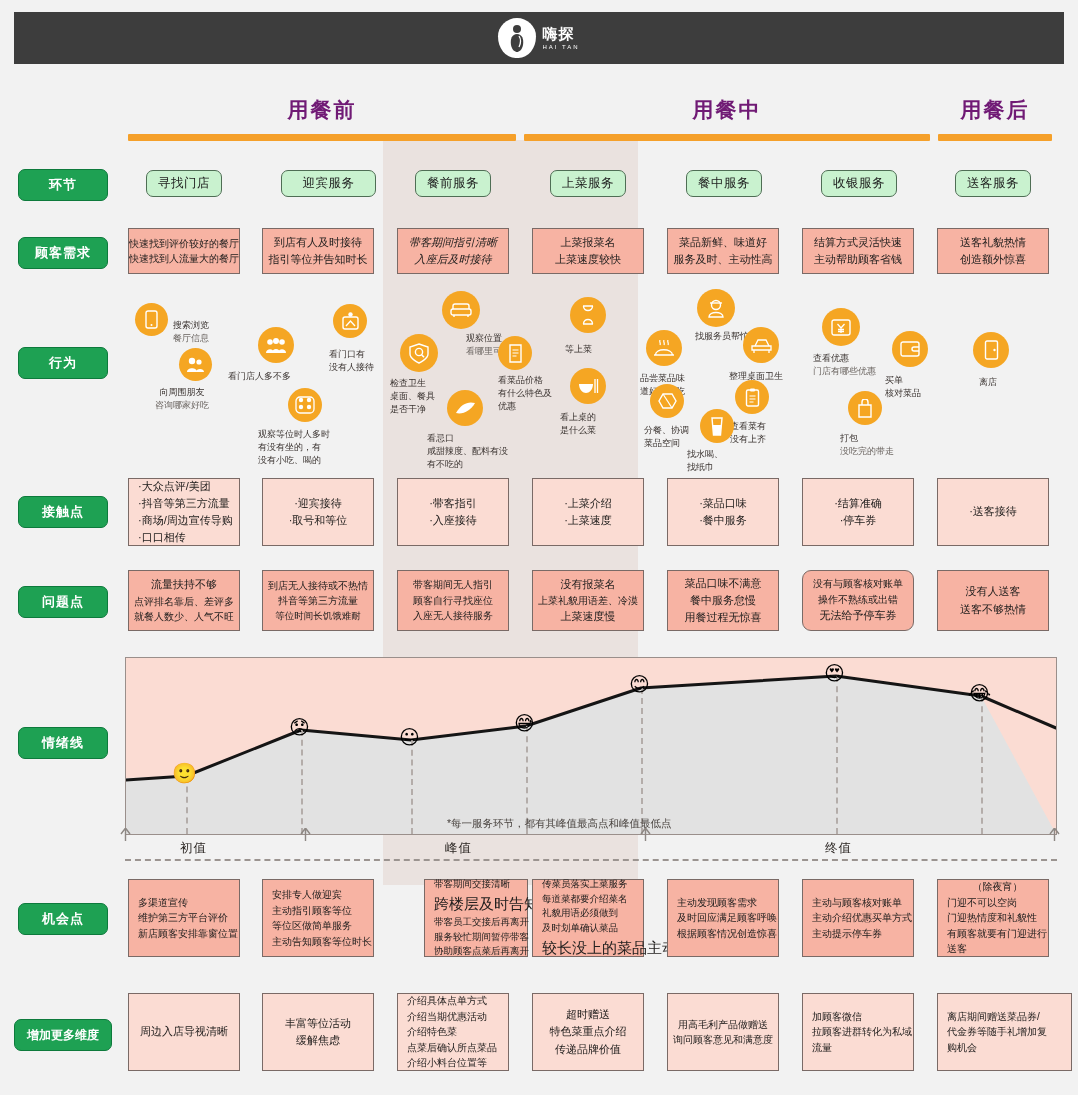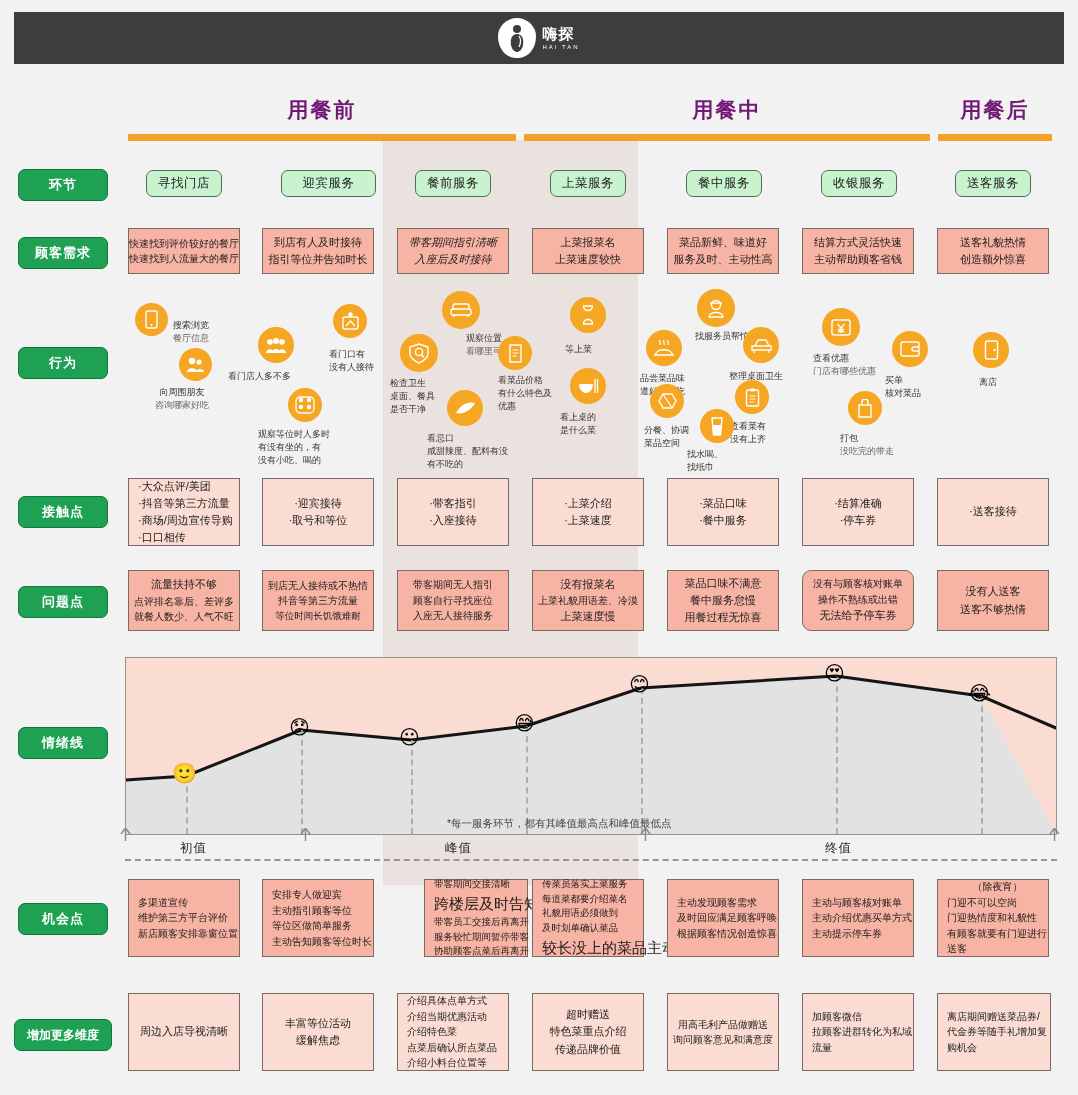--- a/index.html
+++ b/index.html
@@ -618,17 +618,17 @@
 </div>
 <div class="cell box pale" style="left:667px;top:993px;width:112px;height:78px;">
   <span class="ln" style="font-size:10px">用高毛利产品做赠送</span>
   <span class="ln" style="font-size:10px">询问顾客意见和满意度</span>
 </div>
 <div class="cell box pale left" style="left:802px;top:993px;width:112px;height:78px;">
   <span class="ln" style="font-size:10px">加顾客微信</span>
   <span class="ln" style="font-size:10px">拉顾客进群转化为私域</span>
   <span class="ln" style="font-size:10px">流量</span>
 </div>
-<div class="cell box pale left" style="left:937px;top:993px;width:114px;height:78px;">
+<div class="cell box pale left" style="left:937px;top:993px;width:135px;height:78px;">
   <span class="ln" style="font-size:10px">离店期间赠送菜品券/</span>
   <span class="ln" style="font-size:10px">代金券等随手礼增加复</span>
   <span class="ln" style="font-size:10px">购机会</span>
 </div>
 
 </body></html>

